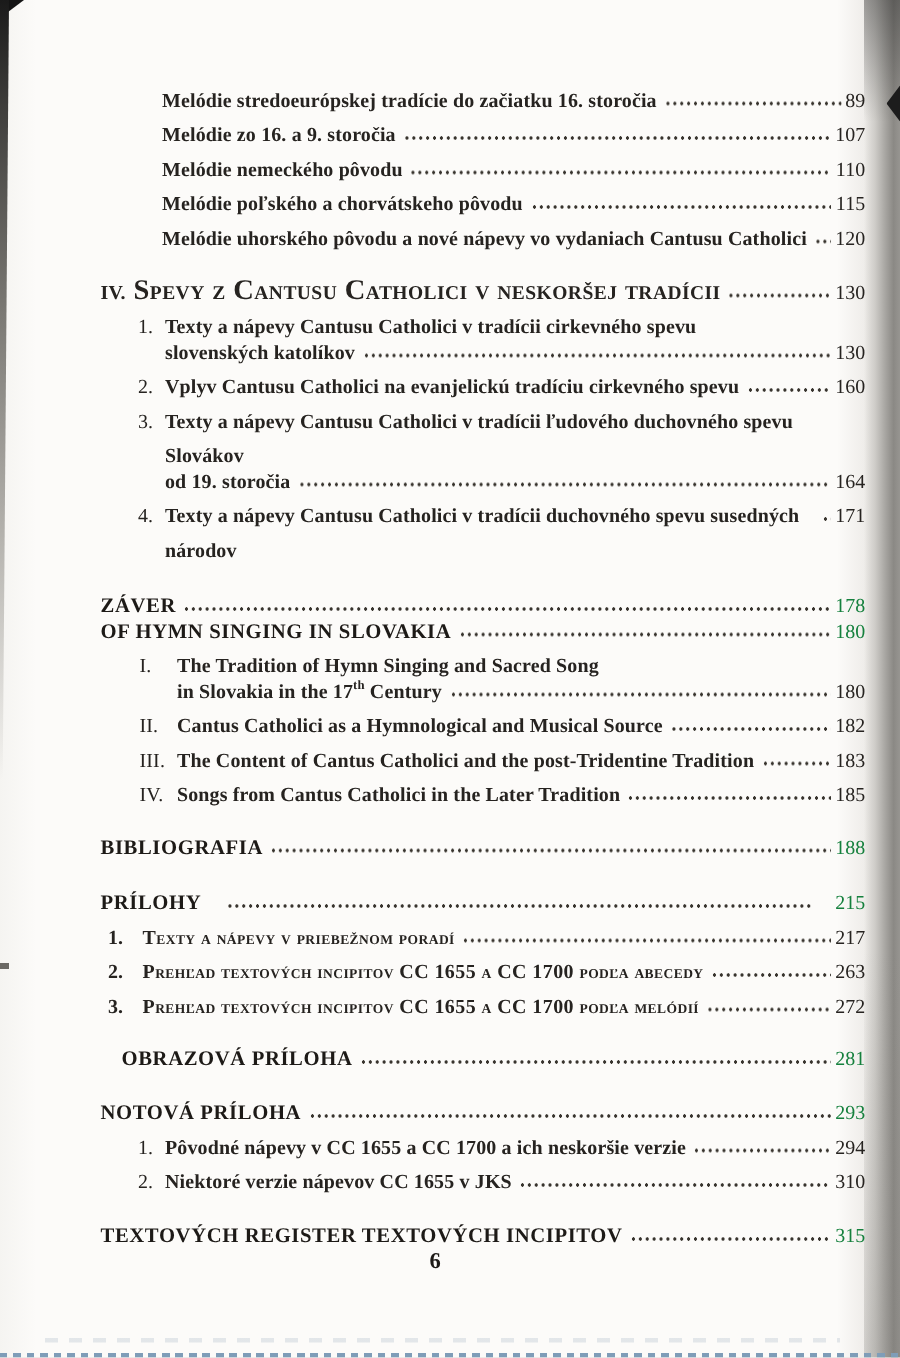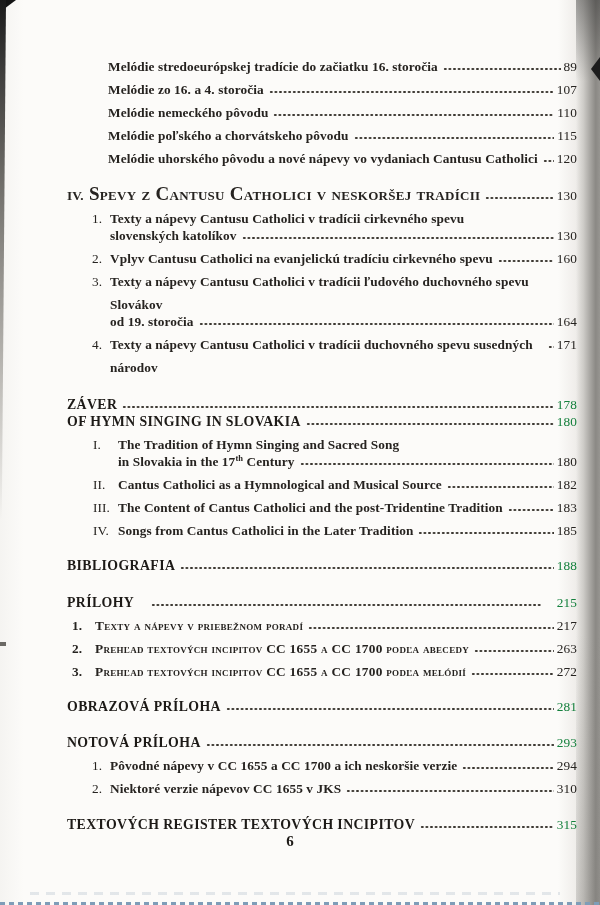--- a/index.html
+++ b/index.html
@@ -105,21 +105,21 @@
 <div class="bottom-smudge"></div>
 <div class="bottom-dashes"></div>
 
 <main class="content">
     <div class="row sub">
       <span class="text">Melódie stredoeurópskej tradície do začiatku 16. storočia</span>
       <span class="leader"></span>
       <span class="pagenum">89</span>
     </div>
     <div class="row sub">
-      <span class="text">Melódie zo 16. a 4. storočia</span>
+      <span class="text">Melódie zo 16. a 9. storočia</span>
       <span class="leader"></span>
       <span class="pagenum">107</span>
     </div>
     <div class="row sub">
       <span class="text">Melódie nemeckého pôvodu</span>
       <span class="leader"></span>
       <span class="pagenum">110</span>
     </div>
     <div class="row sub">
       <span class="text">Melódie poľského a chorvátskeho pôvodu</span>
@@ -225,21 +225,21 @@
       <span class="text">Prehľad textových incipitov CC 1655 a CC 1700 podľa abecedy</span>
       <span class="leader"></span>
       <span class="pagenum">263</span>
     </div>
     <div class="row prinum">
       <span class="prefix">3.</span>
       <span class="text">Prehľad textových incipitov CC 1655 a CC 1700 podľa melódií</span>
       <span class="leader"></span>
       <span class="pagenum">272</span>
     </div>
-    <div class="row main" style="margin-top: 12px;">
+    <div class="row main" style="margin-top: 12px; margin-left: 14px;">
       <span class="text">OBRAZOVÁ PRÍLOHA</span>
       <span class="leader"></span>
       <span class="pagenum">281</span>
     </div>
     <div class="row main" style="margin-top: 13px;">
       <span class="text">NOTOVÁ PRÍLOHA</span>
       <span class="leader"></span>
       <span class="pagenum">293</span>
     </div>
     <div class="row num">

